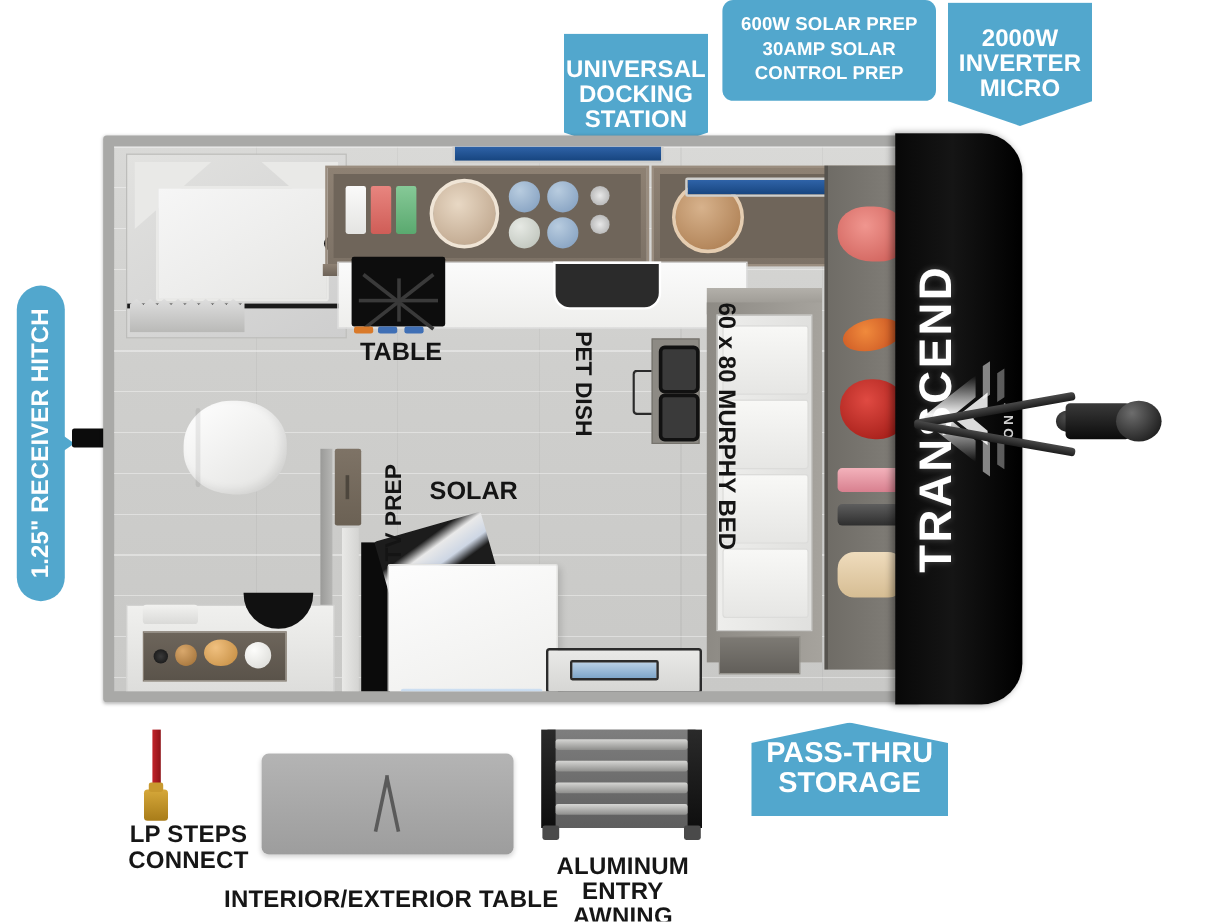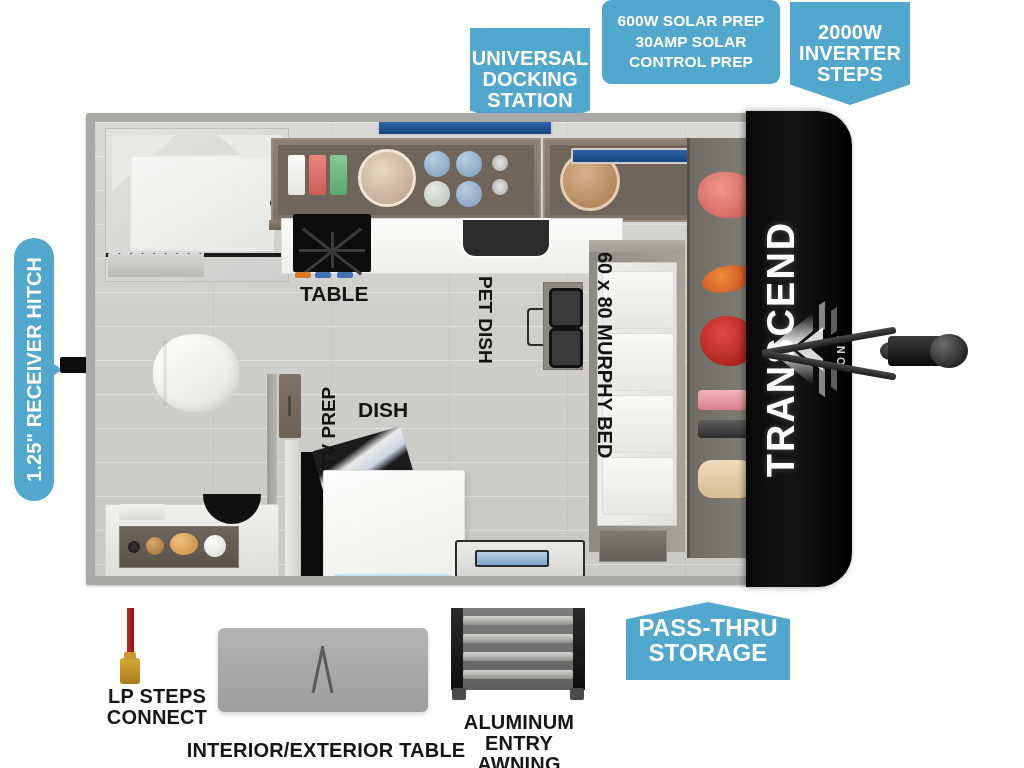--- a/index.html
+++ b/index.html
@@ -293,21 +293,21 @@
 
   <div class="badge rounded" id="badge-solar">
     <span>600W SOLAR PREP
 30AMP SOLAR
 CONTROL PREP</span>
   </div>
 
   <div class="badge pt-down" id="badge-inverter">
     <span>2000W
 INVERTER
-STEPS</span>
+MICRO</span>
   </div>
 
   <div class="badge pt-up" id="badge-passthru">
     <span>PASS-THRU
 STORAGE</span>
   </div>
 
   <div class="badge pill" id="badge-hitch">
     <span class="vtext">1.25" RECEIVER HITCH</span>
     <i class="nub"></i>
@@ -474,18 +474,18 @@
     </div>
   </div>
 
   <div class="cap-black" id="cap-lp" style="white-space:pre-line;">LP STEPS
 CONNECT</div>
   <div class="cap-black" id="cap-table">INTERIOR/EXTERIOR TABLE</div>
   <div class="cap-black" id="cap-steps" style="white-space:pre-line;">ALUMINUM
 ENTRY AWNING</div>
 
   <div class="plan-label" id="lbl-micro">TABLE</div>
-  <div class="plan-label" id="lbl-refer">DISH</div>
+  <div class="plan-label" id="lbl-refer">SOLAR</div>
   <div class="plan-label" id="lbl-petdish">PET DISH</div>
   <div class="plan-label" id="lbl-tvprep">TV PREP</div>
   <div class="plan-label" id="lbl-murphy">60 x 80 MURPHY BED</div>
 
 </div>
 
 </body></html>

